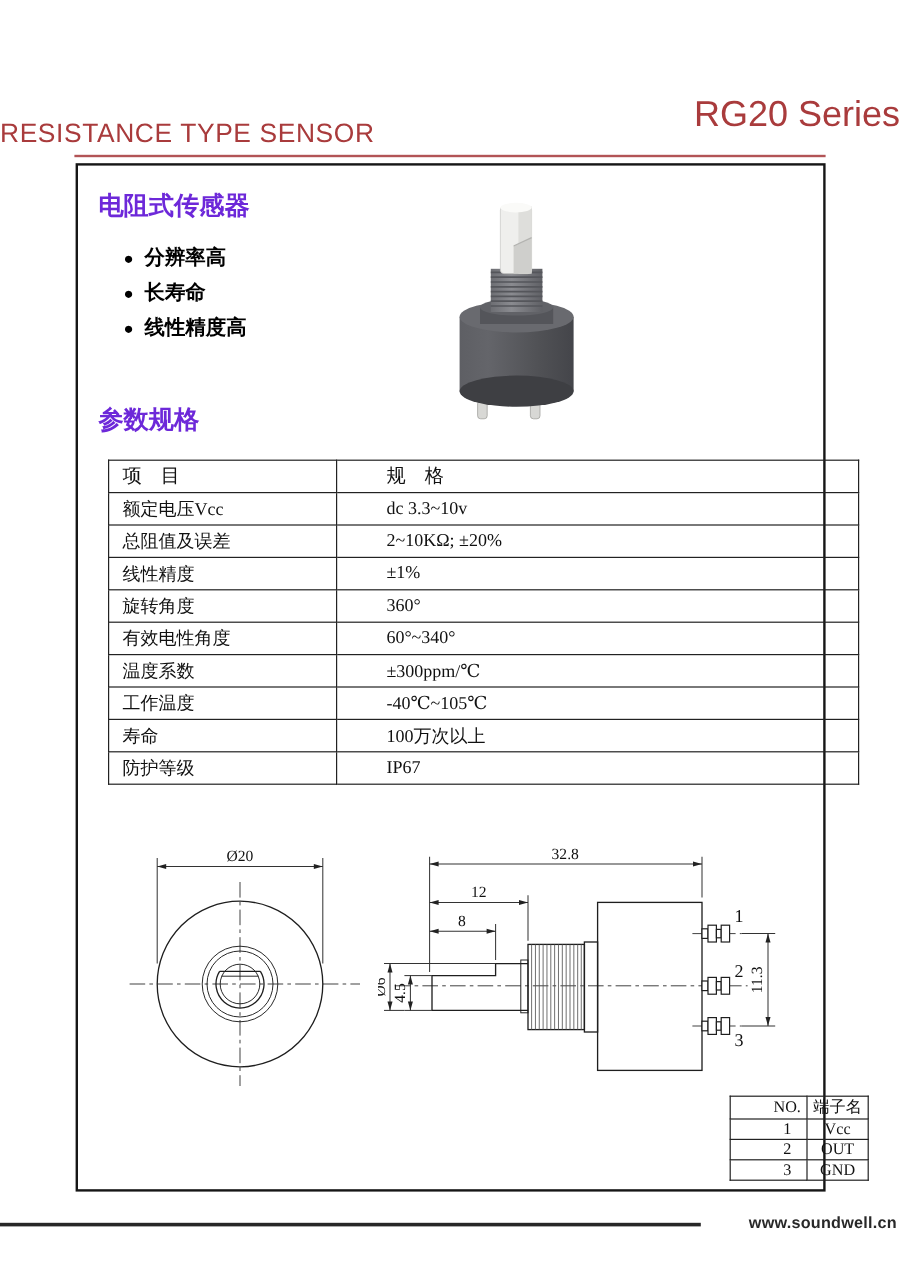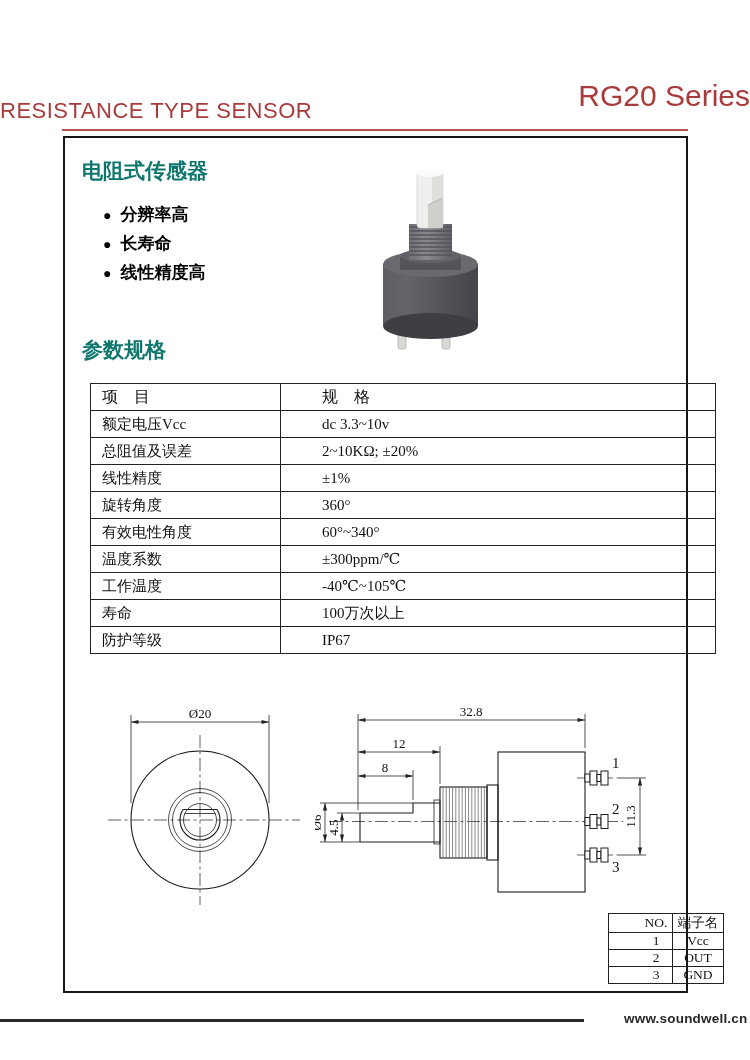--- a/index.html
+++ b/index.html
@@ -9,21 +9,21 @@
 
   
   .doc-title{left:0;top:60px;width:750px;text-align:right;font-size:30px;line-height:32px;color:#A93B3C;margin-top:20px;}
   .doc-subtitle{left:0;top:98px;width:750px;text-align:left;font-size:22px;line-height:26px;
                 letter-spacing:.5px;color:#A93B3C;}
   .red-rule{left:62px;top:129px;width:626px;height:2px;background:#B25456;}
 
   
   .main-box{left:63px;top:136px;width:621px;height:853px;border:2px solid #161616;}
 
-  .sec-title{font-size:21px;font-weight:bold;color:#0f766e;}
+  .sec-title{font-size:21px;font-weight:bold;color:#6d28d9;}
   .h-product{left:82px;top:157px;}
   .h-specs{left:82px;top:336px;font-family:Liberation Serif, serif;}
 
   .features{left:103px;top:200px;}
   .feature{display:flex;align-items:center;height:29px;font-size:17px;font-weight:bold;color:#000;}
   .feature .dot{font-size:14px;margin-right:9px;line-height:1;}
 
   
   .spec-table{left:90px;top:383px;border-collapse:collapse;table-layout:fixed;
               font-family:"Liberation Serif","DejaVu Serif",serif;font-size:15px;color:#111;}

